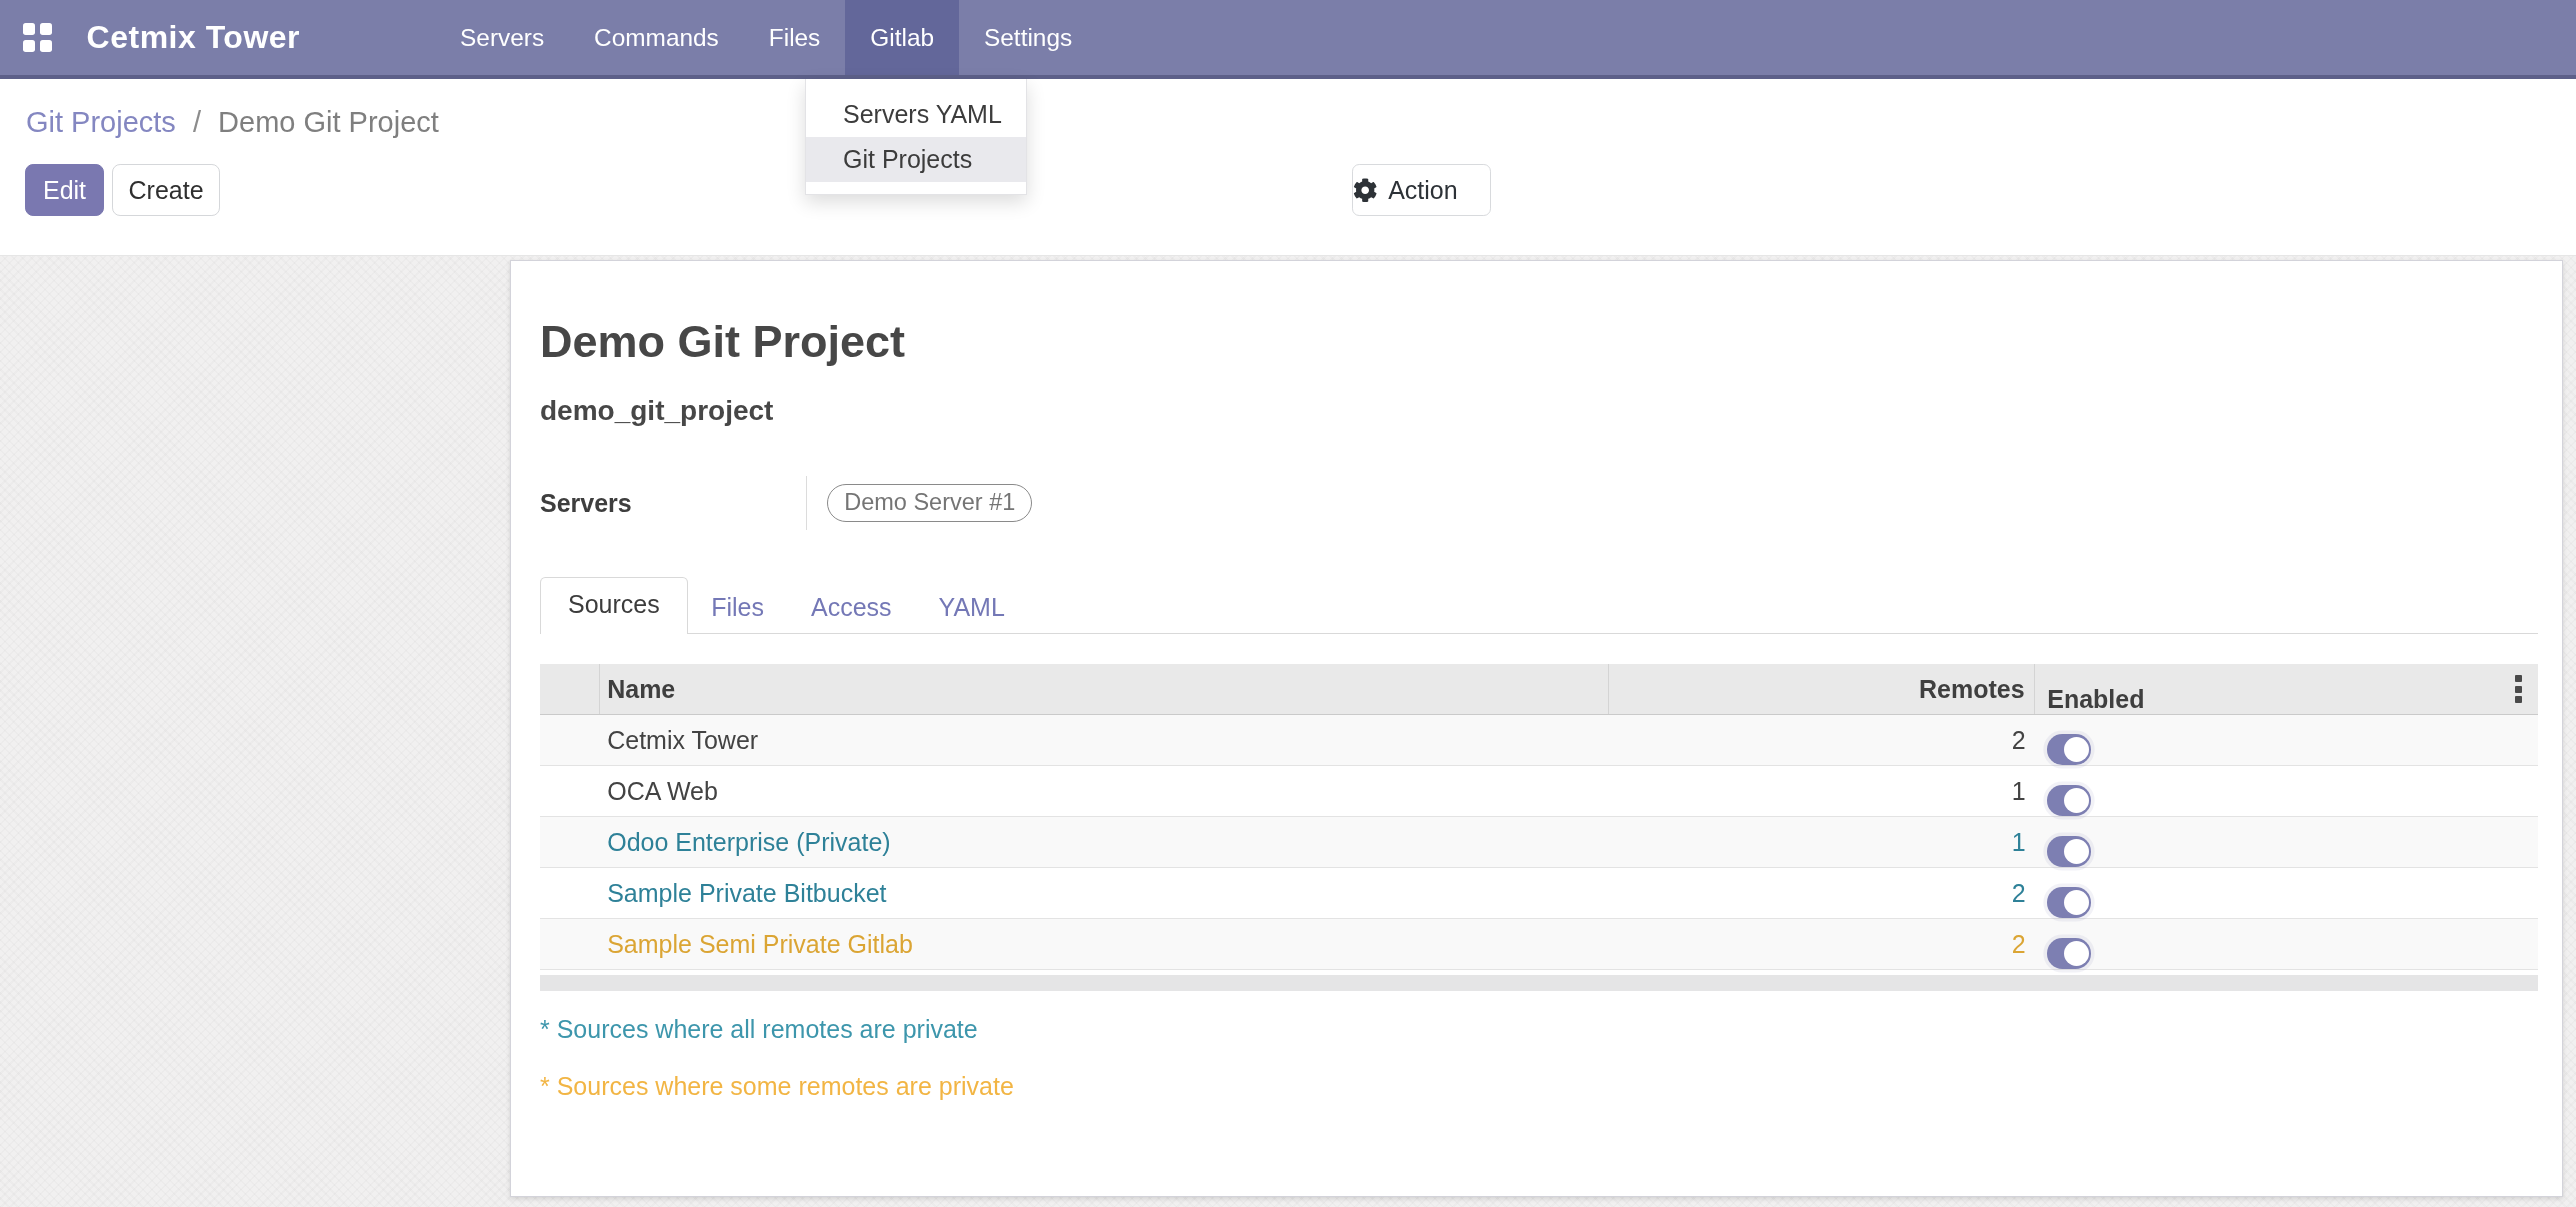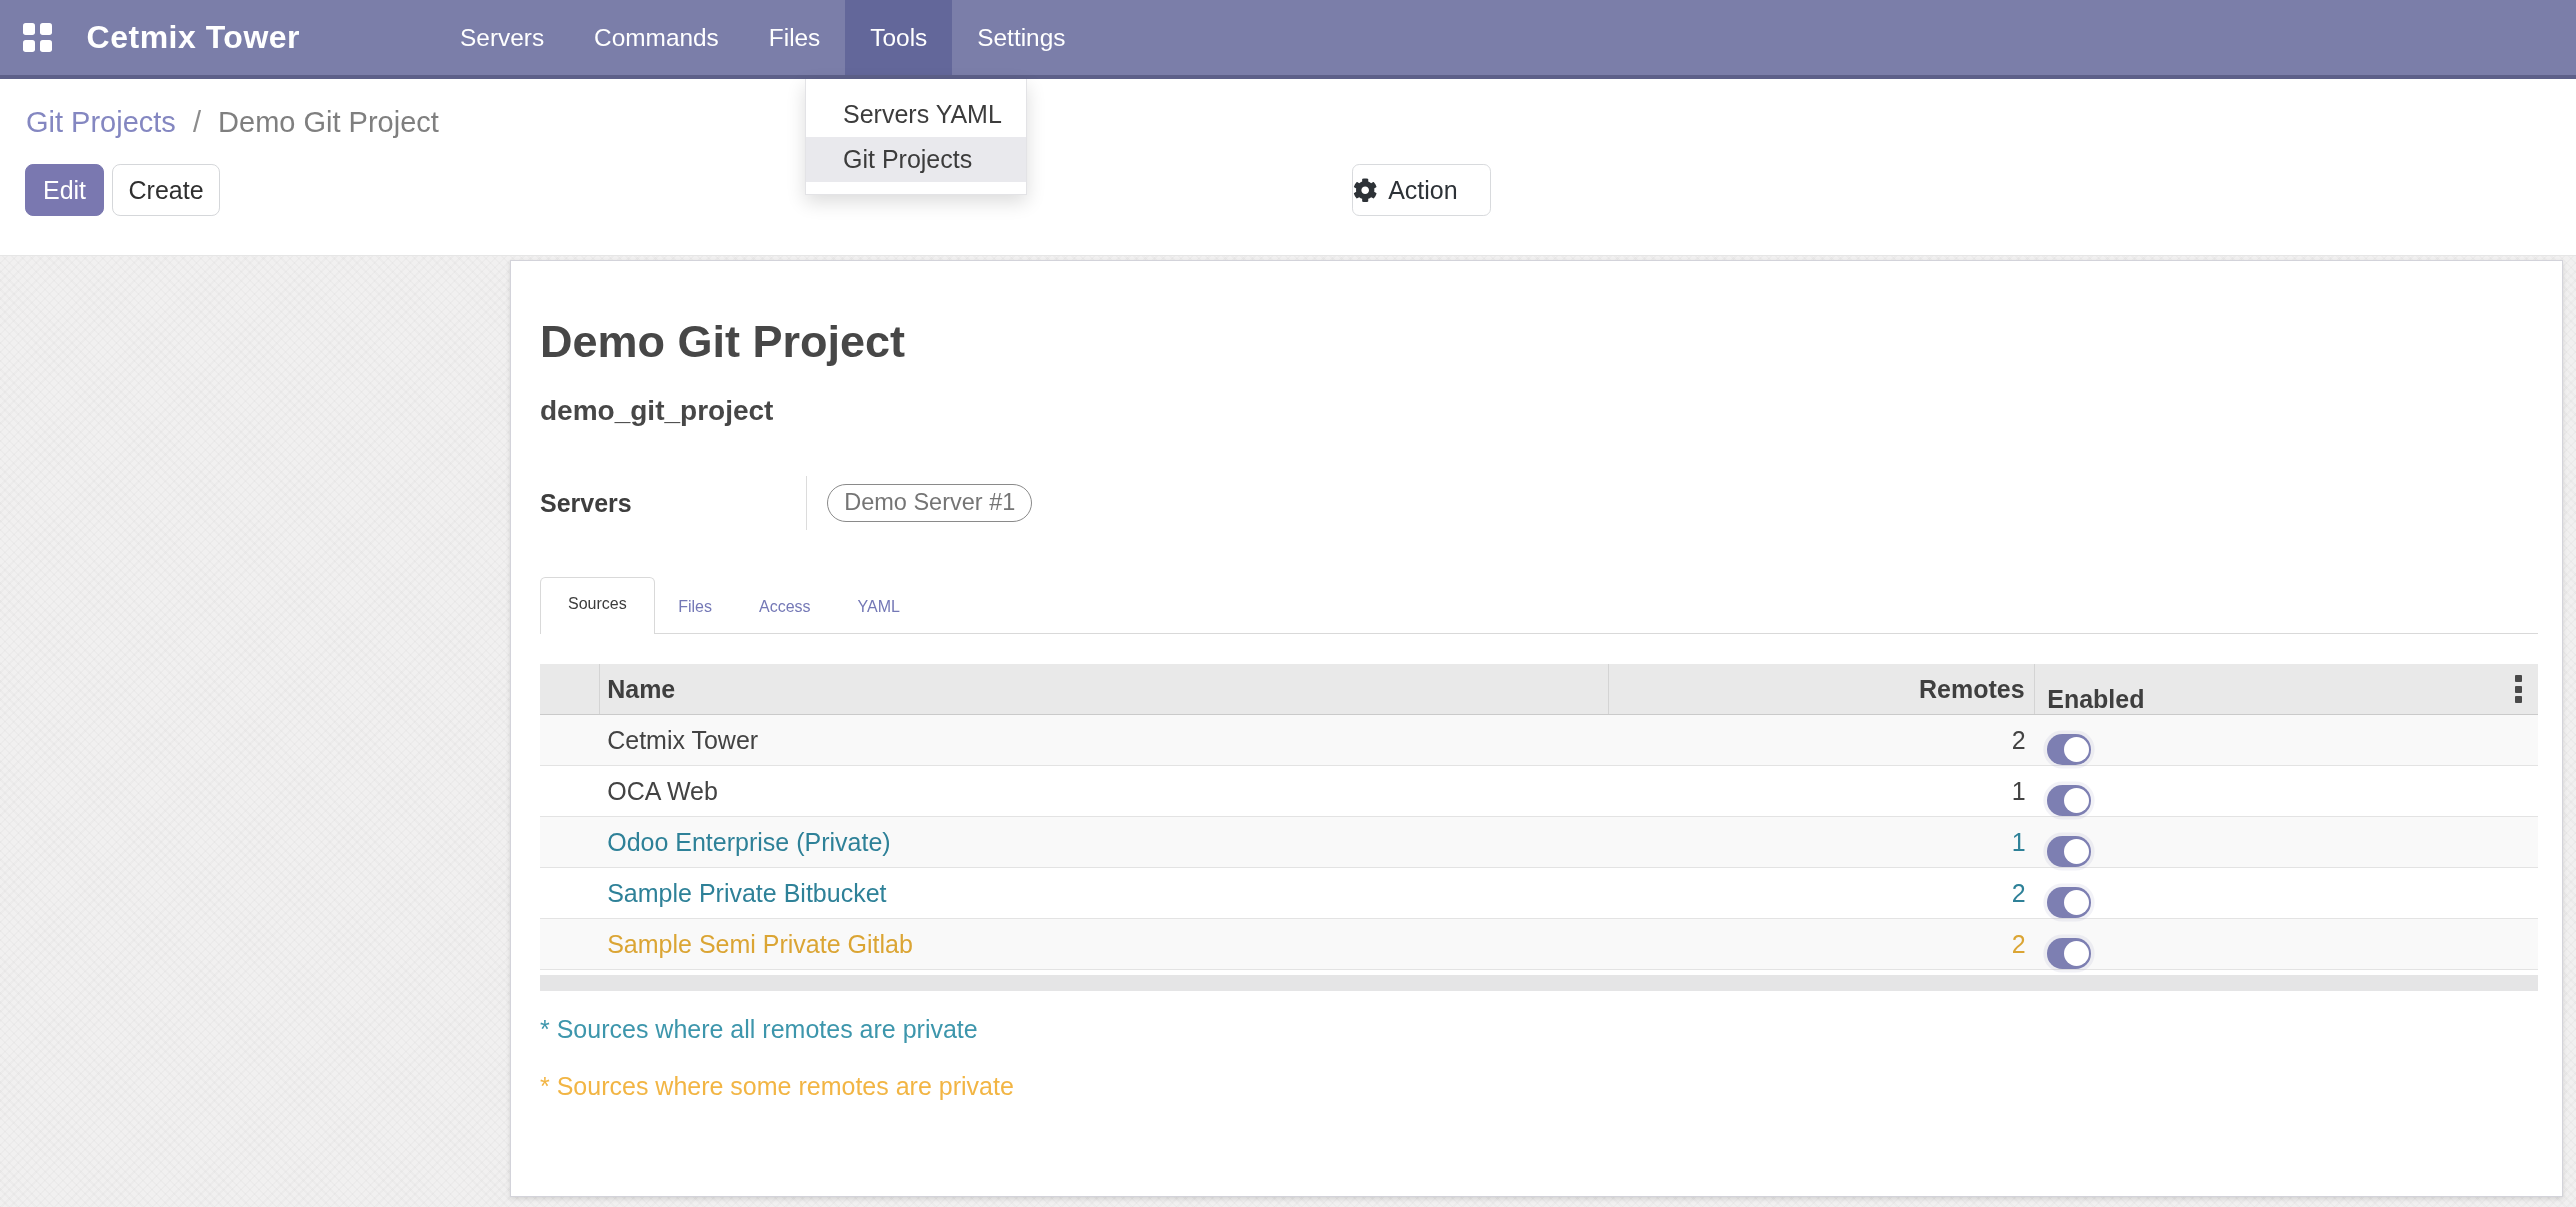--- a/index.html
+++ b/index.html
@@ -57,21 +57,21 @@
   .sheet h1 { margin:0 0 32.5px; font-size:45px; line-height:45px; font-weight:700; color:#474747; }
   .sheet h2 { margin:0 0 51px; font-size:28px; line-height:29px; font-weight:700; color:#474747; }
 
   .field-row { display:flex; align-items:center; height:54px; margin-bottom:47px; }
   .field-label { width:266px; font-size:25px; font-weight:700; color:#3e3e3e; }
   .field-value { border-left:0.9px solid #dcdcdc; height:54px; display:flex; align-items:center; padding-left:20px; }
   .tag-pill { border:1.8px solid #8a8a8a; border-radius:20px; height:38px; line-height:34px;
     padding:0 16.2px; font-size:23.5px; color:#757575; white-space:nowrap; }
 
   .tabs { display:flex; align-items:flex-end; height:57px; border-bottom:0.9px solid #d9d9d9; }
-  .tab { font-size:16px; cursor:pointer; white-space:nowrap; }
+  .tab { font-size:25px; cursor:pointer; white-space:nowrap; }
   .tab.active { height:57px; line-height:52px; padding:0 27px; color:#3c3c3c;
     background:#fff; border:0.9px solid #d9d9d9; border-bottom:none; border-radius:5.4px 5.4px 0 0;
     position:relative; top:0.9px; }
   .tab.inactive { line-height:52px; padding:0 23.5px; color:#7478b6; }
 
   
   .table { margin-top:30px; }
   .trow { display:flex; align-items:flex-end; height:51px; border-bottom:0.9px solid #e3e3e3; font-size:25px; }
   .thead { height:51px; background:#e9e9e9; border-bottom:0.9px solid #cacaca; font-weight:700; color:#3f3f3f; }
   .c0 { width:60px; align-self:stretch; }
@@ -113,21 +113,21 @@
       <span></span>
         <span></span>
       <span></span>
         <span></span>
     </div>
     <div class="brand">Cetmix Tower</div>
     <div class="nav-menu">
       <div class="nav-item">Servers</div>
       <div class="nav-item">Commands</div>
       <div class="nav-item">Files</div>
-      <div class="nav-item active">Tools</div>
+      <div class="nav-item active">Gitlab</div>
       <div class="nav-item">Settings</div>
     </div>
   </nav>
 
   <div class="dropdown">
     <div class="dropdown-item">Servers YAML</div>
     <div class="dropdown-item highlighted">Git Projects</div>
   </div>
 
   <div class="control-panel">

